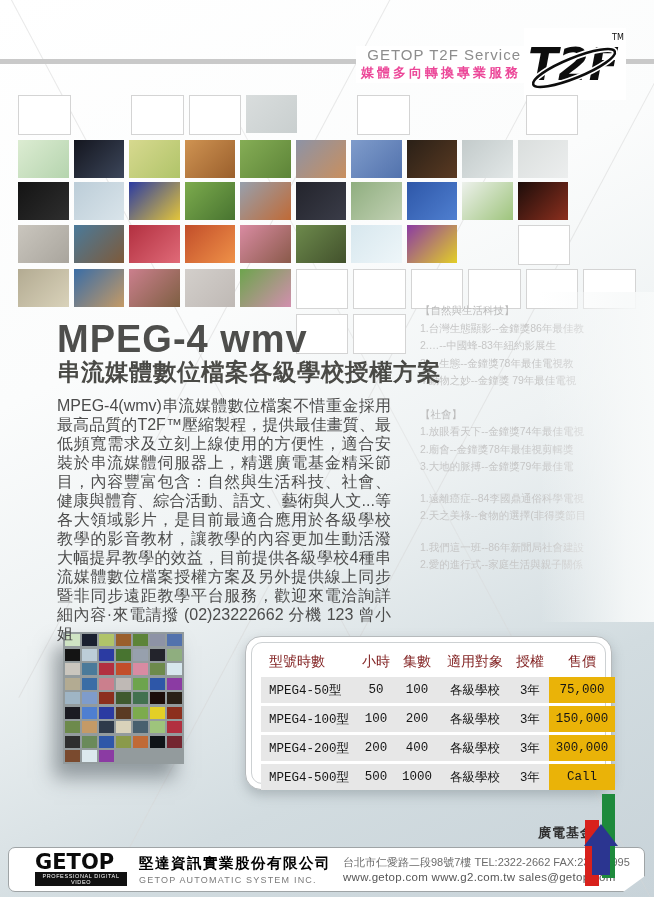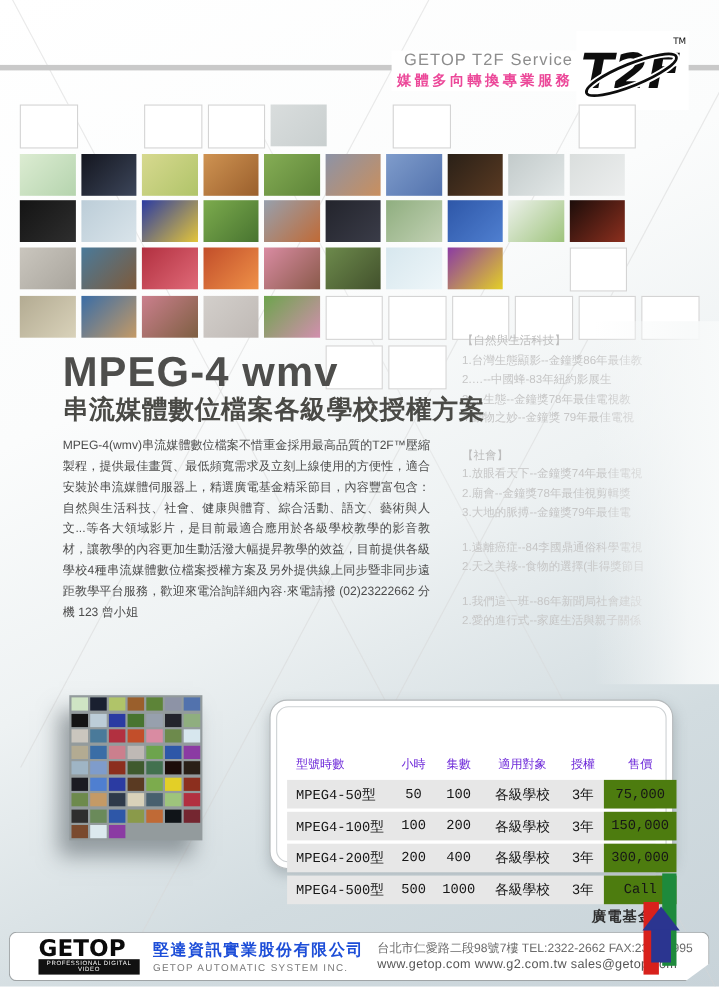--- a/index.html
+++ b/index.html
@@ -24,49 +24,49 @@
   .awards{position:absolute;left:420px;top:300px;width:232px;z-index:2;font-size:10.5px;line-height:17.5px;color:#c6c6c6;}
   .awards .a-title{color:#b4b4b4;margin-bottom:2px;}
   .awards .a-head{color:#bcbcbc;margin-top:2px;}
   .awards .a-sec{margin-bottom:14px;}
   .awards div{white-space:nowrap;overflow:hidden;}
   .fadeover{position:absolute;left:540px;top:292px;width:114px;height:330px;z-index:3;pointer-events:none;
     background:linear-gradient(to right,rgba(246,248,248,0) 0%,rgba(247,249,249,.85) 75%,rgba(248,250,250,.95) 100%);}
   
   .title-main{position:absolute;left:57px;top:318px;margin:0;font-size:38px;font-weight:700;color:#4e4e4c;letter-spacing:1px;z-index:5;}
   .title-sub{position:absolute;left:57px;top:356px;margin:0;font-size:23.5px;font-weight:bold;color:#4a4a46;letter-spacing:.5px;z-index:5;}
-  .bodytext{position:absolute;left:57px;top:396px;width:334px;margin:0;font-size:11px;line-height:19px;
+  .bodytext{position:absolute;left:57px;top:396px;width:334px;margin:0;font-size:16px;line-height:19px;
     color:#4c4c4c;text-align:justify;z-index:4;}
   
   .collage{position:absolute;left:63px;top:632px;padding:2px;background:#939b9d;z-index:2;
     box-shadow:-9px 14px 18px rgba(70,80,86,.5);display:flex;flex-direction:column;gap:2.5px;}
   .c-row{display:flex;gap:2px;}
   .c-cell{width:15px;height:12px;}
   
   .panel{position:absolute;left:245px;top:636px;width:367px;height:154px;z-index:4;background:#fff;
     border:1px solid #b6babc;border-radius:16px;padding:5px;box-shadow:0 5px 12px rgba(95,105,112,.35);box-sizing:border-box;}
   .panel-inner{width:100%;height:100%;border:1px solid #cdd1d3;border-radius:11px;box-sizing:border-box;padding:7px 9px 6px;}
-  .t-head{display:flex;align-items:center;height:24px;color:#6d28d9;font-size:11px;margin-top:32px;}
+  .t-head{display:flex;align-items:center;height:24px;color:#7f1d1d;font-size:14px;}
   .t-row{display:flex;align-items:center;height:26px;margin-top:3px;background:#e7e7e7;font-size:12.5px;color:#161616;}
   .tc{flex:none;text-align:center;}
   .tc.c0{width:88px;text-align:left;padding-left:8px;font-family:"Liberation Mono","DejaVu Sans Mono",monospace;}
   .tc.c1{width:38px;}.tc.c2{width:44px;}.tc.c3{width:72px;}.tc.c4{width:38px;}
   .tc.c5{width:66px;}
   .t-row .c1,.t-row .c2{font-family:"Liberation Mono","DejaVu Sans Mono",monospace;}
-  .t-row .c5{background:#4d7c0f;height:26px;line-height:26px;font-family:"Liberation Mono","DejaVu Sans Mono",monospace;}
+  .t-row .c5{background:#eab308;height:26px;line-height:26px;font-family:"Liberation Mono","DejaVu Sans Mono",monospace;}
   
   .fund-label{position:absolute;left:538px;top:824px;font-size:13px;font-weight:bold;color:#2e2e2e;letter-spacing:1px;z-index:5;}
   .footer{position:absolute;left:8px;top:847px;width:637px;height:45px;background:#fff;border:1px solid #9fa4a6;
     border-radius:7px;box-sizing:border-box;display:flex;align-items:center;z-index:4;
     clip-path:polygon(0 0,100% 0,100% calc(100% - 16px),calc(100% - 22px) 100%,0 100%);}
   .brand{margin-left:26px;width:100px;}
   .brand-word{font-size:21px;font-weight:900;color:#0b0b0b;letter-spacing:0;line-height:18px;font-family:"DejaVu Sans",sans-serif;}
   .brand-bar{margin-top:1px;background:#111;color:#fff;font-size:5.5px;letter-spacing:.6px;text-align:center;padding:1px 0;width:92px;}
   .company{margin-left:4px;width:196px;}
-  .company-zh{font-size:14.5px;font-weight:bold;color:#1d4ed8;letter-spacing:1.5px;white-space:nowrap;}
+  .company-zh{font-size:14.5px;font-weight:bold;color:#000000;letter-spacing:1.5px;white-space:nowrap;}
   .company-en{font-size:9px;color:#7a7a7a;letter-spacing:1.2px;white-space:nowrap;margin-top:2px;}
   .contact{margin-left:8px;line-height:15px;}
   .addr{font-size:11px;color:#6b6b6b;white-space:nowrap;}
   .webs{font-size:11.5px;color:#565656;white-space:nowrap;letter-spacing:.3px;}
   
   .rgb-logo{position:absolute;left:583px;top:794px;width:44px;height:96px;z-index:6;}
   .bar-green{position:absolute;left:19px;top:0;width:13px;height:84px;background:#1e8a3c;}
   .bar-red{position:absolute;left:2px;top:26px;width:14px;height:66px;background:#d8211c;}
   .arrow-blue{position:absolute;left:1px;top:30px;width:34px;height:52px;}
   .arrow-blue .tri{position:absolute;left:0;top:0;width:0;height:0;border-left:17px solid transparent;border-right:17px solid transparent;border-bottom:22px solid #2b3590;}

